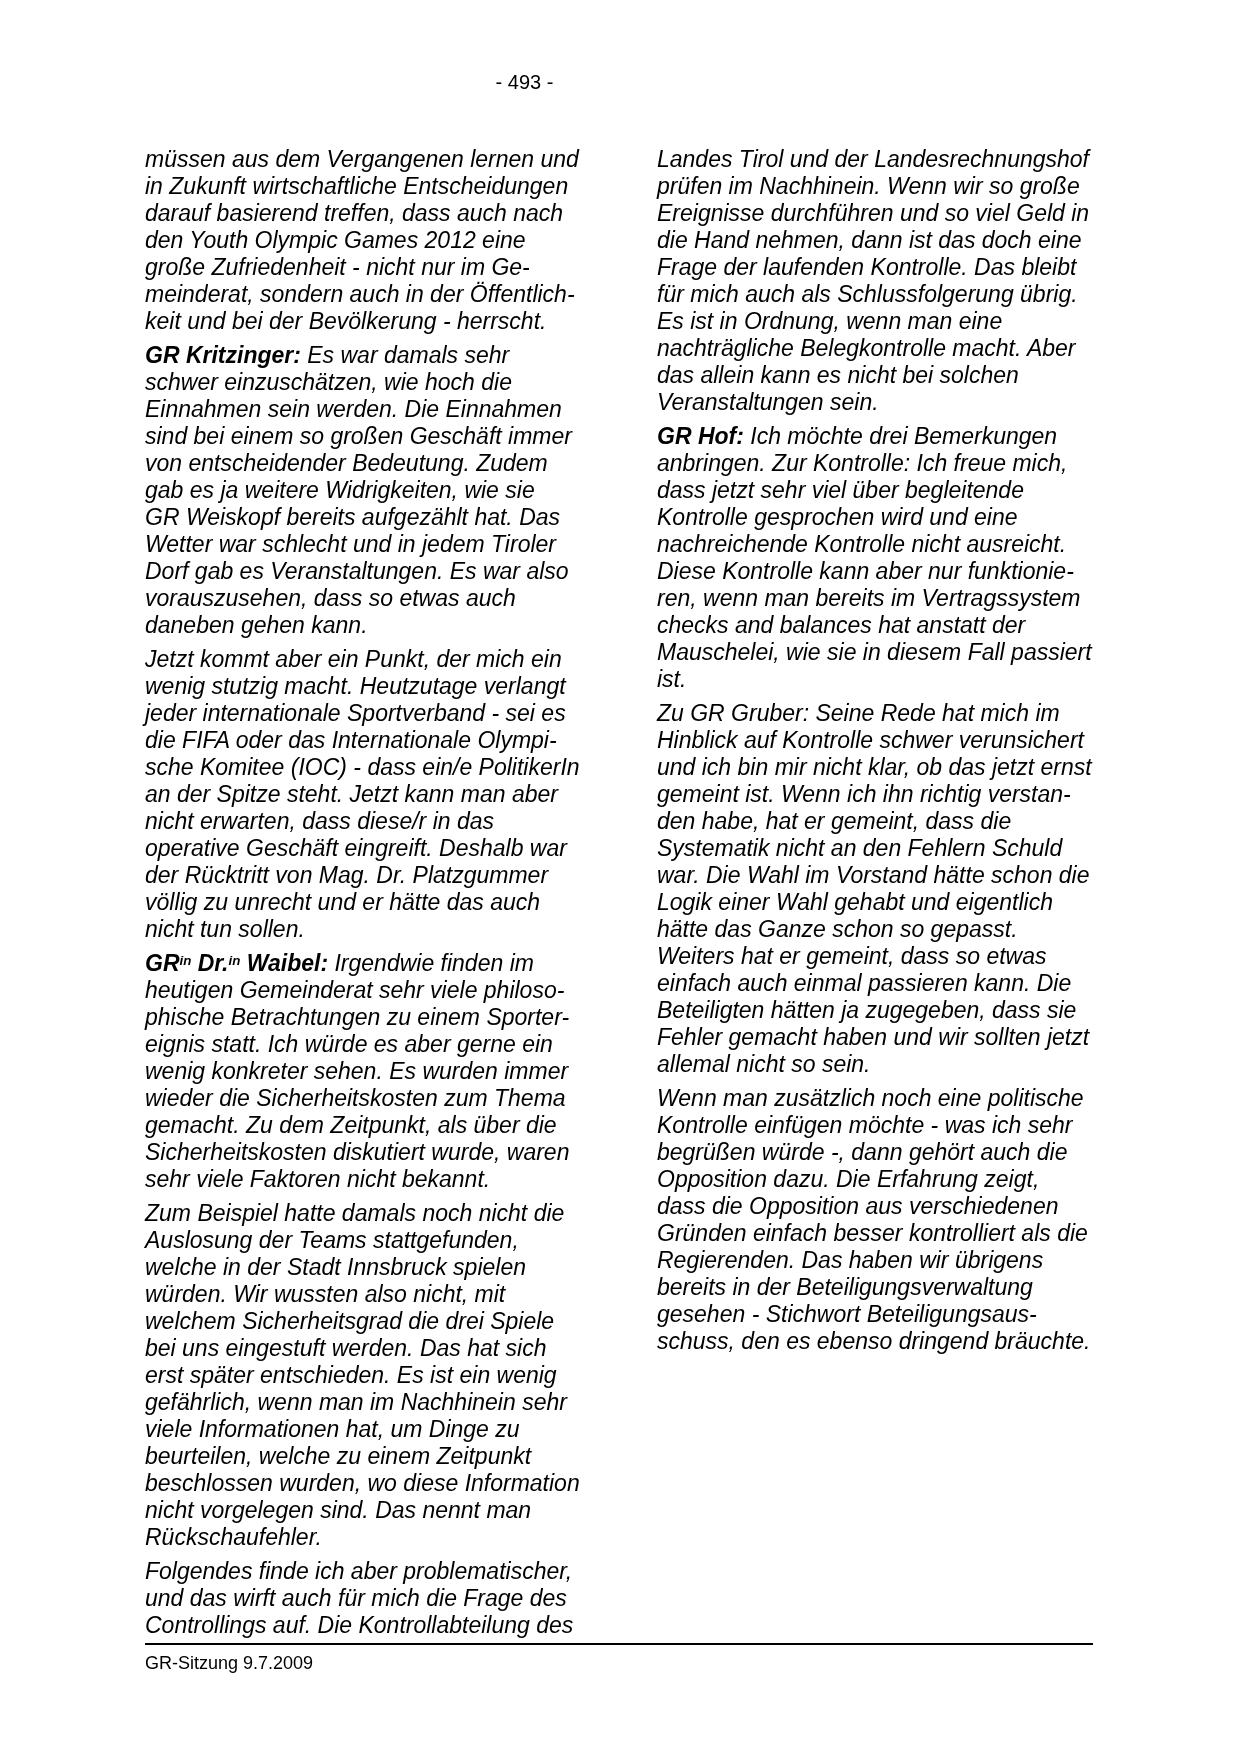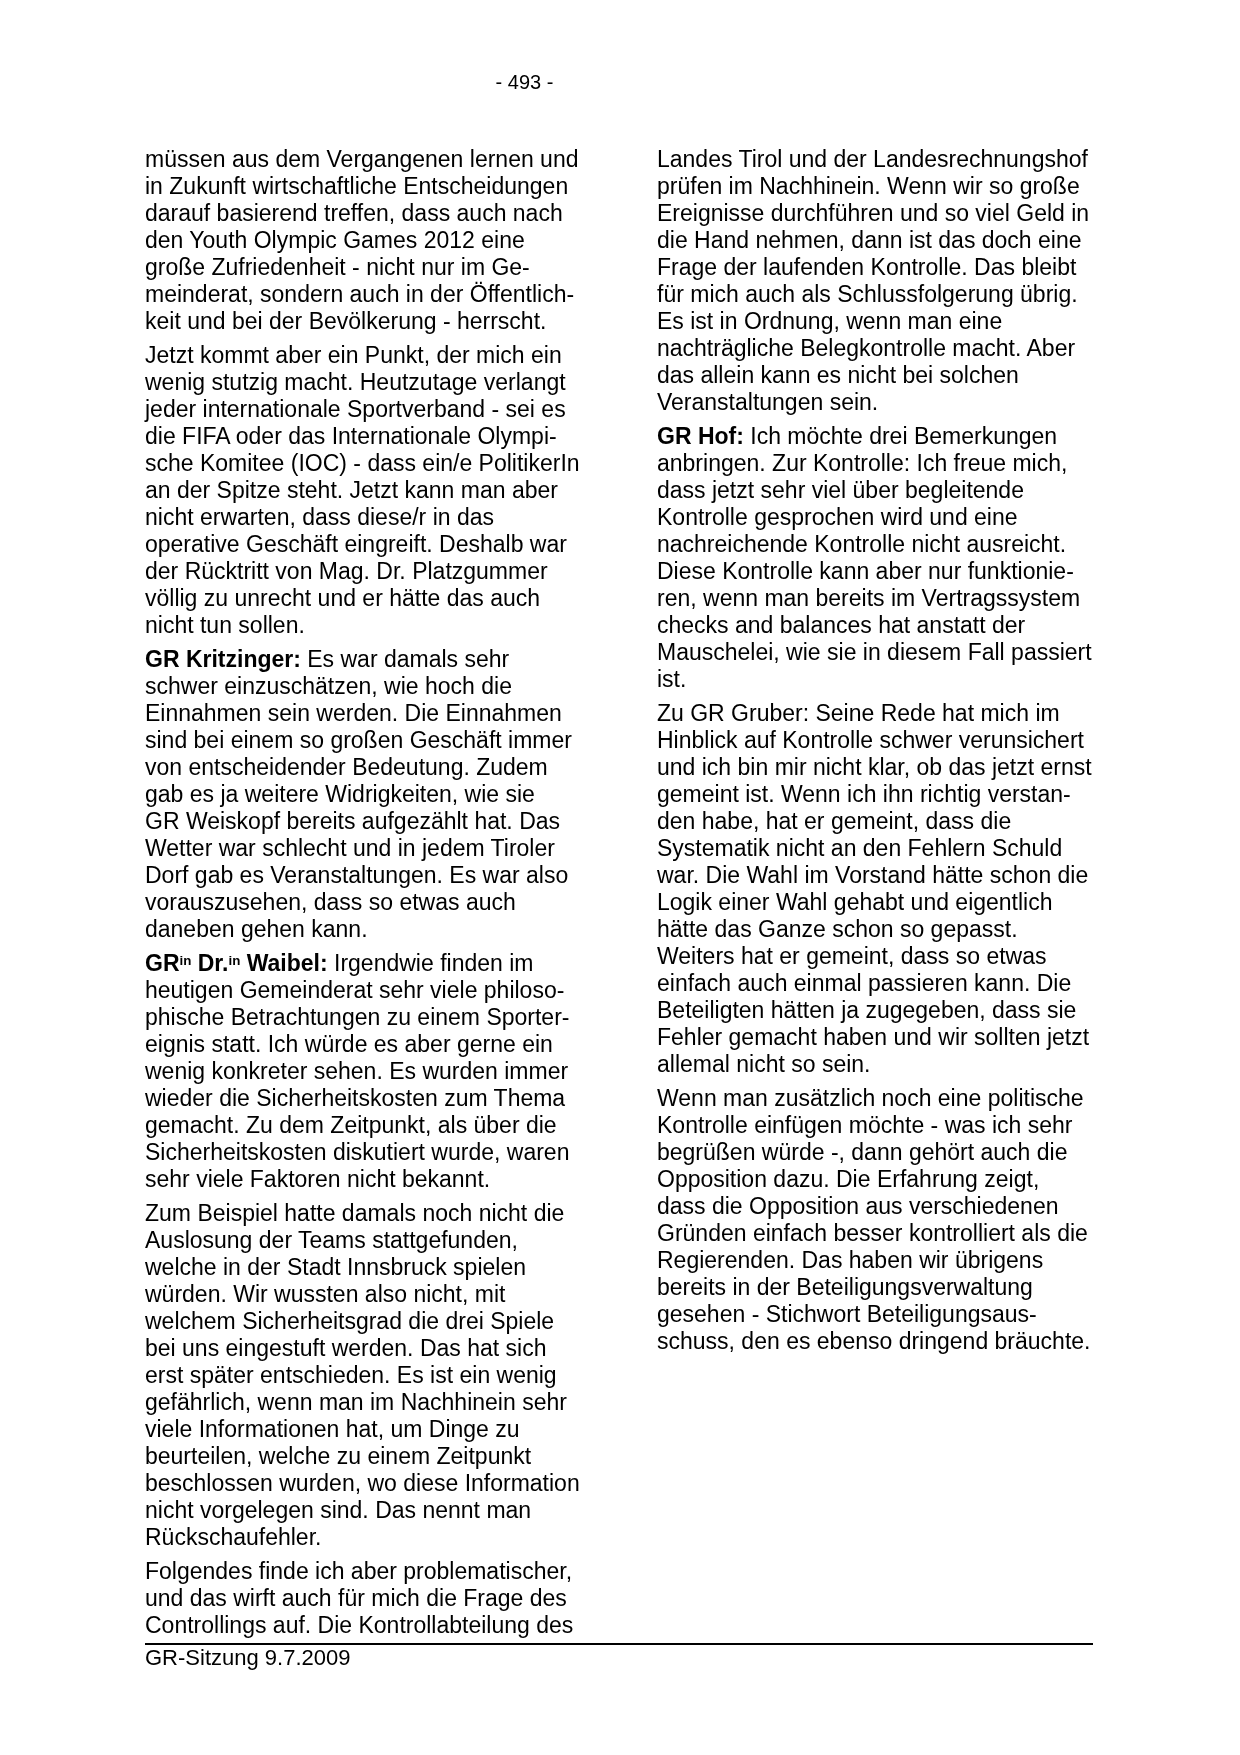--- a/index.html
+++ b/index.html
@@ -28,78 +28,80 @@
     width: 948px;
     display: flex;
     gap: 76px;
   }
   .col { width: 436px; flex: 0 0 436px; }
   p.para {
     margin: 0 0 7px 0;
     font-size: 23px;
     line-height: 27px;
     text-align: left;
+    font-style: italic;
   }
   .txt { white-space: pre; }
   .speaker { font-weight: bold; }
   sup.txt {
     font-size: 0.58em;
     line-height: 0;
     vertical-align: 0.42em;
     font-weight: bold;
   }
   .footer {
     position: absolute;
     left: 145px;
     top: 1643px;
     width: 948px;
     border-top: 2px solid #000000;
   }
   .footer-text {
-    font-size: 22px;
+    padding-top: 5px;
+    font-size: 18px;
     line-height: 26px;
   }
 </style>
 </head>
 <body>
 
 <div class="pagenum">- 493 -</div>
 
 <div class="content">
 
   <div class="col">
     <p class="para"><span class="txt">müssen aus dem Vergangenen lernen und
 in Zukunft wirtschaftliche Entscheidungen
 darauf basierend treffen, dass auch nach
 den Youth Olympic Games 2012 eine
 große Zufriedenheit - nicht nur im Ge-
 meinderat, sondern auch in der Öffentlich-
 keit und bei der Bevölkerung - herrscht.</span></p>
+    <p class="para"><span class="txt speaker">GR Kritzinger:</span><span class="txt"> Es war damals sehr
+schwer einzuschätzen, wie hoch die
+Einnahmen sein werden. Die Einnahmen
+sind bei einem so großen Geschäft immer
+von entscheidender Bedeutung. Zudem
+gab es ja weitere Widrigkeiten, wie sie
+GR Weiskopf bereits aufgezählt hat. Das
+Wetter war schlecht und in jedem Tiroler
+Dorf gab es Veranstaltungen. Es war also
+vorauszusehen, dass so etwas auch
+daneben gehen kann.</span></p>
     <p class="para"><span class="txt">Jetzt kommt aber ein Punkt, der mich ein
 wenig stutzig macht. Heutzutage verlangt
 jeder internationale Sportverband - sei es
 die FIFA oder das Internationale Olympi-
 sche Komitee (IOC) - dass ein/e PolitikerIn
 an der Spitze steht. Jetzt kann man aber
 nicht erwarten, dass diese/r in das
 operative Geschäft eingreift. Deshalb war
 der Rücktritt von Mag. Dr. Platzgummer
 völlig zu unrecht und er hätte das auch
 nicht tun sollen.</span></p>
-    <p class="para"><span class="txt speaker">GR Kritzinger:</span><span class="txt"> Es war damals sehr
-schwer einzuschätzen, wie hoch die
-Einnahmen sein werden. Die Einnahmen
-sind bei einem so großen Geschäft immer
-von entscheidender Bedeutung. Zudem
-gab es ja weitere Widrigkeiten, wie sie
-GR Weiskopf bereits aufgezählt hat. Das
-Wetter war schlecht und in jedem Tiroler
-Dorf gab es Veranstaltungen. Es war also
-vorauszusehen, dass so etwas auch
-daneben gehen kann.</span></p>
     <p class="para"><span class="speaker"><span class="txt">GR</span><sup class="txt">in</sup><span class="txt"> Dr.</span><sup class="txt">in</sup><span class="txt"> Waibel:</span></span><span class="txt"> Irgendwie finden im
 heutigen Gemeinderat sehr viele philoso-
 phische Betrachtungen zu einem Sporter-
 eignis statt. Ich würde es aber gerne ein
 wenig konkreter sehen. Es wurden immer
 wieder die Sicherheitskosten zum Thema
 gemacht. Zu dem Zeitpunkt, als über die
 Sicherheitskosten diskutiert wurde, waren
 sehr viele Faktoren nicht bekannt.</span></p>
     <p class="para"><span class="txt">Zum Beispiel hatte damals noch nicht die

